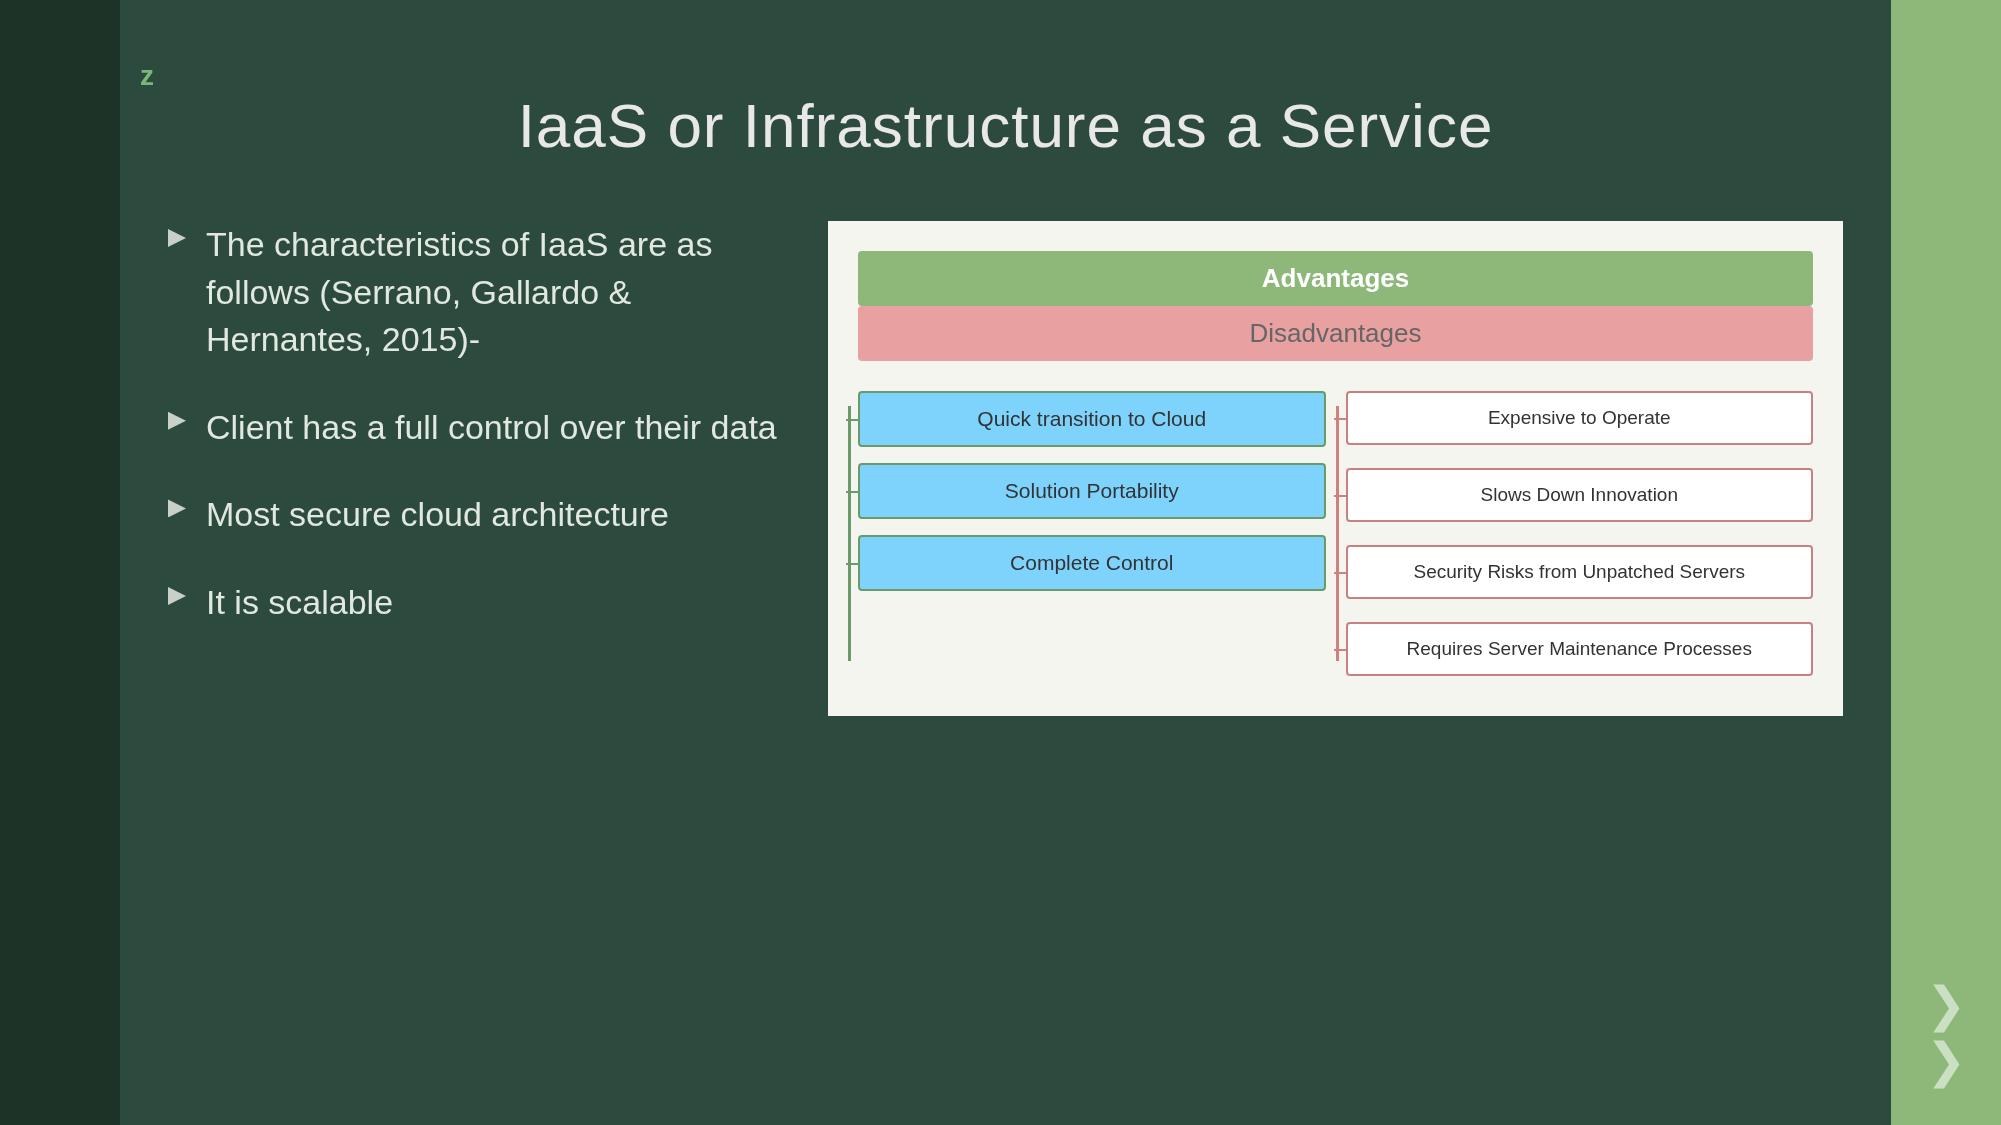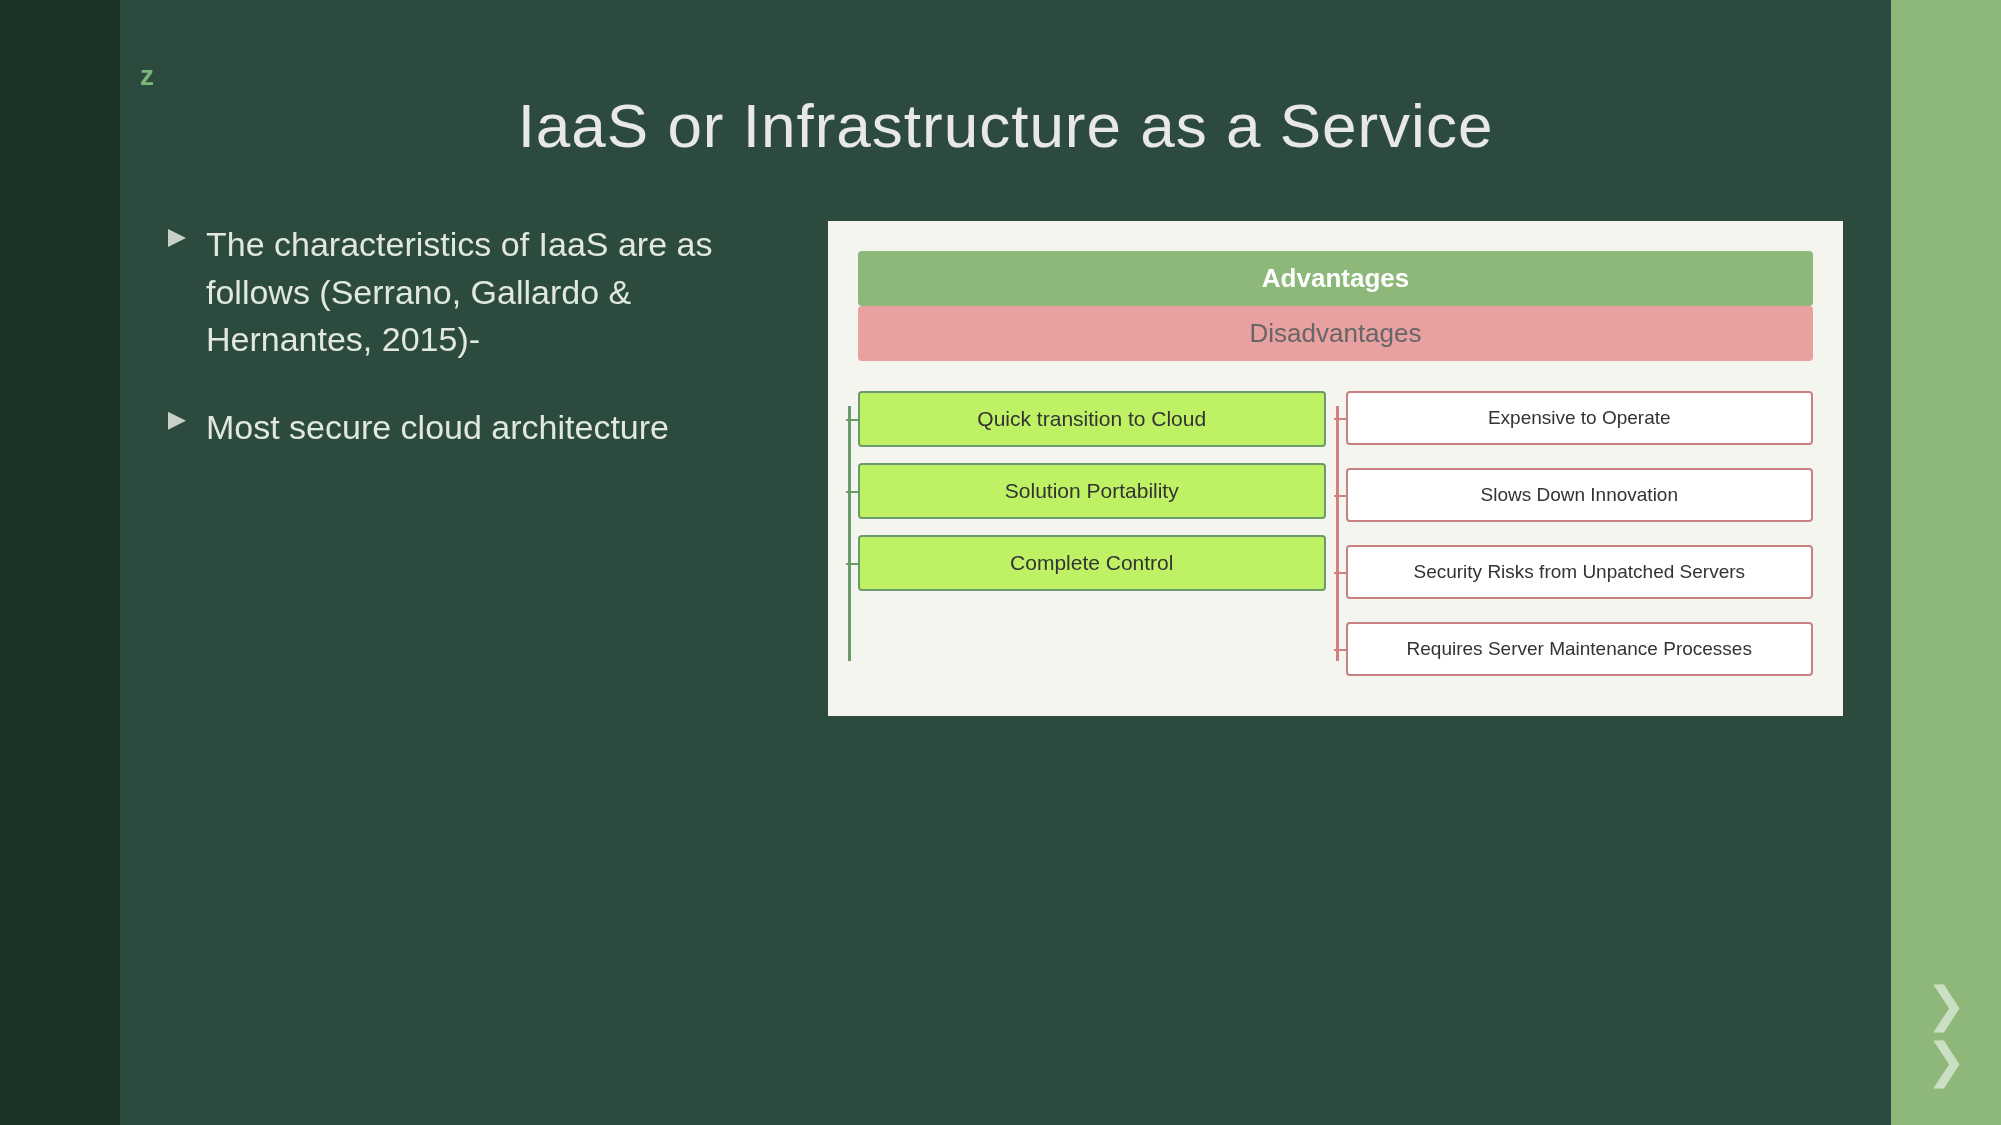--- a/index.html
+++ b/index.html
@@ -199,21 +199,21 @@
       height: calc(100% - 30px);
       background: #d08080;
     }
 
     .adv-box {
       border: 2px solid #6a9a6a;
       border-radius: 4px;
       padding: 14px 18px;
       font-size: 21px;
       color: #333;
-      background: #bef264;
+      background: #7dd3fc;
       text-align: center;
     }
 
     .disadv-box {
       border: 2px solid #c88080;
       border-radius: 4px;
       padding: 14px 18px;
       font-size: 19px;
       color: #333;
       background: white;
@@ -277,26 +277,34 @@
 
     <div class="content-row">
 
       <div class="bullet-column">
 
         <div class="bullet-item">
           <div class="bullet-marker"></div>
           <span class="bullet-text">The characteristics of IaaS are as follows (Serrano, Gallardo &amp; Hernantes, 2015)-</span>
         </div>
 
+        <div class="bullet-item">
+          <div class="bullet-marker"></div>
+          <span class="bullet-text">Client has a full control over their data</span>
+        </div>
 
         <div class="bullet-item">
           <div class="bullet-marker"></div>
           <span class="bullet-text">Most secure cloud architecture</span>
         </div>
 
+        <div class="bullet-item">
+          <div class="bullet-marker"></div>
+          <span class="bullet-text">It is scalable</span>
+        </div>
 
       </div>
 
       <div class="diagram-column">
 
         <div class="diagram-header-row">
           <div class="advantages-header">Advantages</div>
           <div class="disadvantages-header">Disadvantages</div>
         </div>
 

